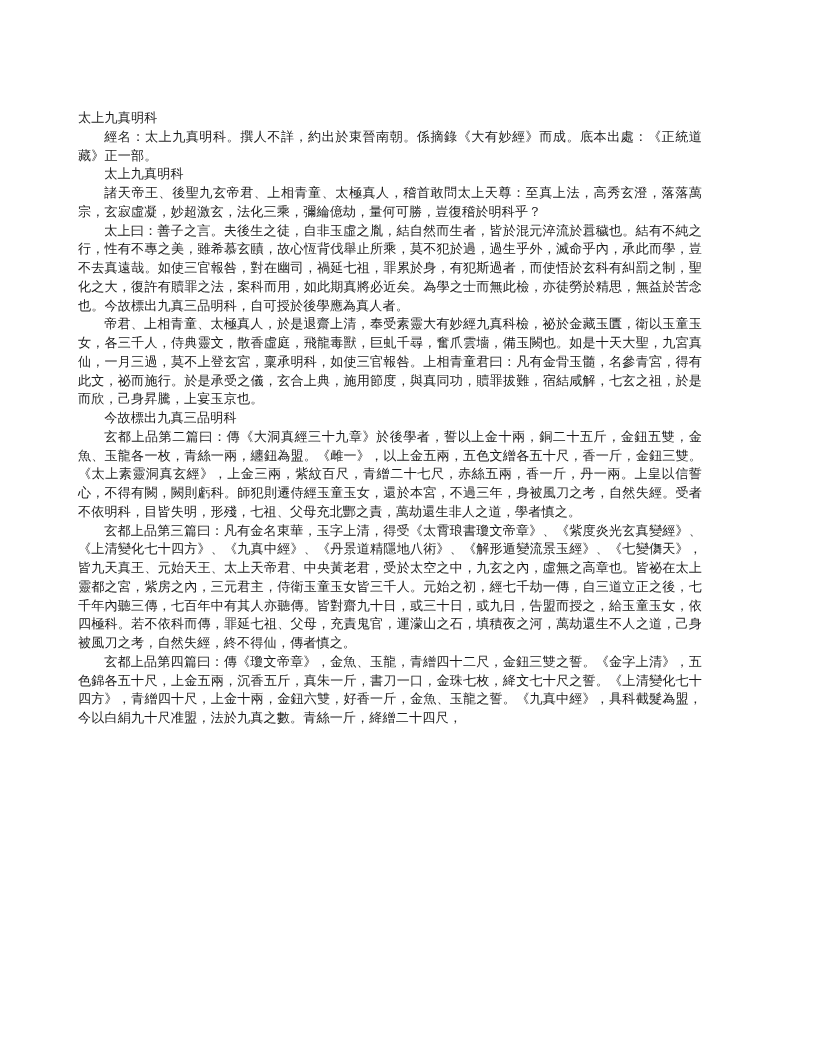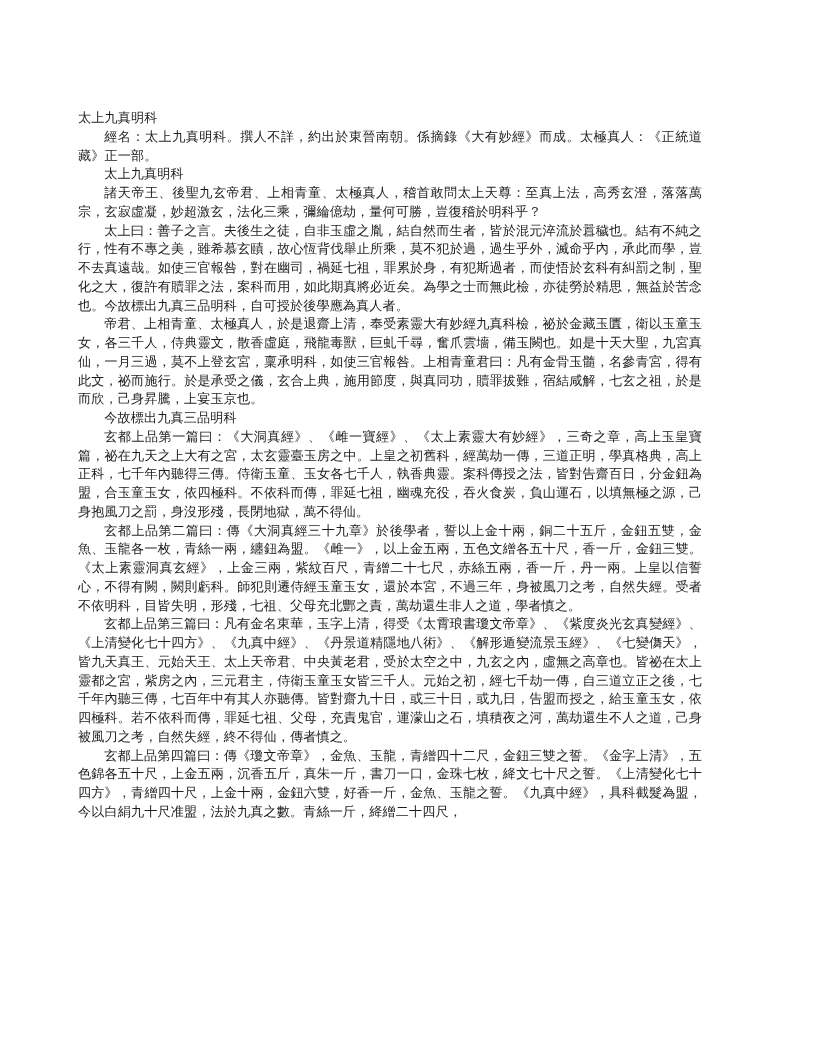--- a/index.html
+++ b/index.html
@@ -48,25 +48,24 @@
     text-indent: 0;
   }
 </style>
 </head>
 <body>
 
 <div class="page">
   <div class="text-block">
 
     <p class="para noindent">太上九真明科</p>
-    <p class="para indent">經名：太上九真明科。撰人不詳，約出於東晉南朝。係摘錄《大有妙經》而成。太極真人：《正統道藏》正一部。</p>
+    <p class="para indent">經名：太上九真明科。撰人不詳，約出於東晉南朝。係摘錄《大有妙經》而成。底本出處：《正統道藏》正一部。</p>
     <p class="para indent">太上九真明科</p>
     <p class="para indent">諸天帝王、後聖九玄帝君、上相青童、太極真人，稽首敢問太上天尊：至真上法，高秀玄澄，落落萬宗，玄寂虛凝，妙超激玄，法化三乘，彌綸億劫，量何可勝，豈復稽於明科乎？</p>
     <p class="para indent">太上曰：善子之言。夫後生之徒，自非玉虛之胤，結自然而生者，皆於混元淬流於囂穢也。結有不純之行，性有不專之美，雖希慕玄賾，故心恆背伐舉止所乘，莫不犯於過，過生乎外，滅命乎內，承此而學，豈不去真遠哉。如使三官報咎，對在幽司，禍延七祖，罪累於身，有犯斯過者，而使悟於玄科有糾罰之制，聖化之大，復許有贖罪之法，案科而用，如此期真將必近矣。為學之士而無此檢，亦徒勞於精思，無益於苦念也。今故標出九真三品明科，自可授於後學應為真人者。</p>
     <p class="para indent">帝君、上相青童、太極真人，於是退齋上清，奉受素靈大有妙經九真科檢，祕於金藏玉匱，衛以玉童玉女，各三千人，侍典靈文，散香虛庭，飛龍毒獸，巨虬千尋，奮爪雲墻，備玉闕也。如是十天大聖，九宮真仙，一月三過，莫不上登玄宮，稟承明科，如使三官報咎。上相青童君曰：凡有金骨玉髓，名參青宮，得有此文，祕而施行。於是承受之儀，玄合上典，施用節度，與真同功，贖罪拔難，宿結咸解，七玄之祖，於是而欣，己身昇騰，上宴玉京也。</p>
     <p class="para indent">今故標出九真三品明科</p>
-    <p class="para indent">玄都上品第一篇曰：《大洞真經》、《雌一寶經》、《太上素靈大有妙經》，三奇之章，高上玉皇寶篇，祕在九天之上大有之宮，太玄靈臺玉房之中。上皇之初舊科，經萬劫一傳，三道正明，學真格典，高上正科，七千年內聽得三傳。侍衛玉童、玉女各七千人，執香典靈。案科傳授之法，皆對告齋百日，分金鈕為盟，合玉童玉女，依四極科。不依科而傳，罪延七祖，幽魂充役，吞火食炭，負山運石，以填無極之源，己身抱風刀之罰，身沒形殘，長閉地獄，萬不得仙。</p>
     <p class="para indent">玄都上品第二篇曰：傳《大洞真經三十九章》於後學者，誓以上金十兩，銅二十五斤，金鈕五雙，金魚、玉龍各一枚，青絲一兩，纏鈕為盟。《雌一》，以上金五兩，五色文繒各五十尺，香一斤，金鈕三雙。《太上素靈洞真玄經》，上金三兩，紫紋百尺，青繒二十七尺，赤絲五兩，香一斤，丹一兩。上皇以信誓心，不得有闕，闕則虧科。師犯則遷侍經玉童玉女，還於本宮，不過三年，身被風刀之考，自然失經。受者不依明科，目皆失明，形殘，七祖、父母充北酆之責，萬劫還生非人之道，學者慎之。</p>
     <p class="para indent">玄都上品第三篇曰：凡有金名東華，玉字上清，得受《太霄琅書瓊文帝章》、《紫度炎光玄真變經》、《上清變化七十四方》、《九真中經》、《丹景道精隱地八術》、《解形遁變流景玉經》、《七變儛天》，皆九天真王、元始天王、太上天帝君、中央黃老君，受於太空之中，九玄之內，虛無之高章也。皆祕在太上靈都之宮，紫房之內，三元君主，侍衛玉童玉女皆三千人。元始之初，經七千劫一傳，自三道立正之後，七千年內聽三傳，七百年中有其人亦聽傳。皆對齋九十日，或三十日，或九日，告盟而授之，給玉童玉女，依四極科。若不依科而傳，罪延七祖、父母，充責鬼官，運濛山之石，填積夜之河，萬劫還生不人之道，己身被風刀之考，自然失經，終不得仙，傳者慎之。</p>
     <p class="para indent">玄都上品第四篇曰：傳《瓊文帝章》，金魚、玉龍，青繒四十二尺，金鈕三雙之誓。《金字上清》，五色錦各五十尺，上金五兩，沉香五斤，真朱一斤，書刀一口，金珠七枚，絳文七十尺之誓。《上清變化七十四方》，青繒四十尺，上金十兩，金鈕六雙，好香一斤，金魚、玉龍之誓。《九真中經》，具科截髮為盟，今以白絹九十尺准盟，法於九真之數。青絲一斤，絳繒二十四尺，</p>
 
   </div>
 </div>
 
 </body></html>

